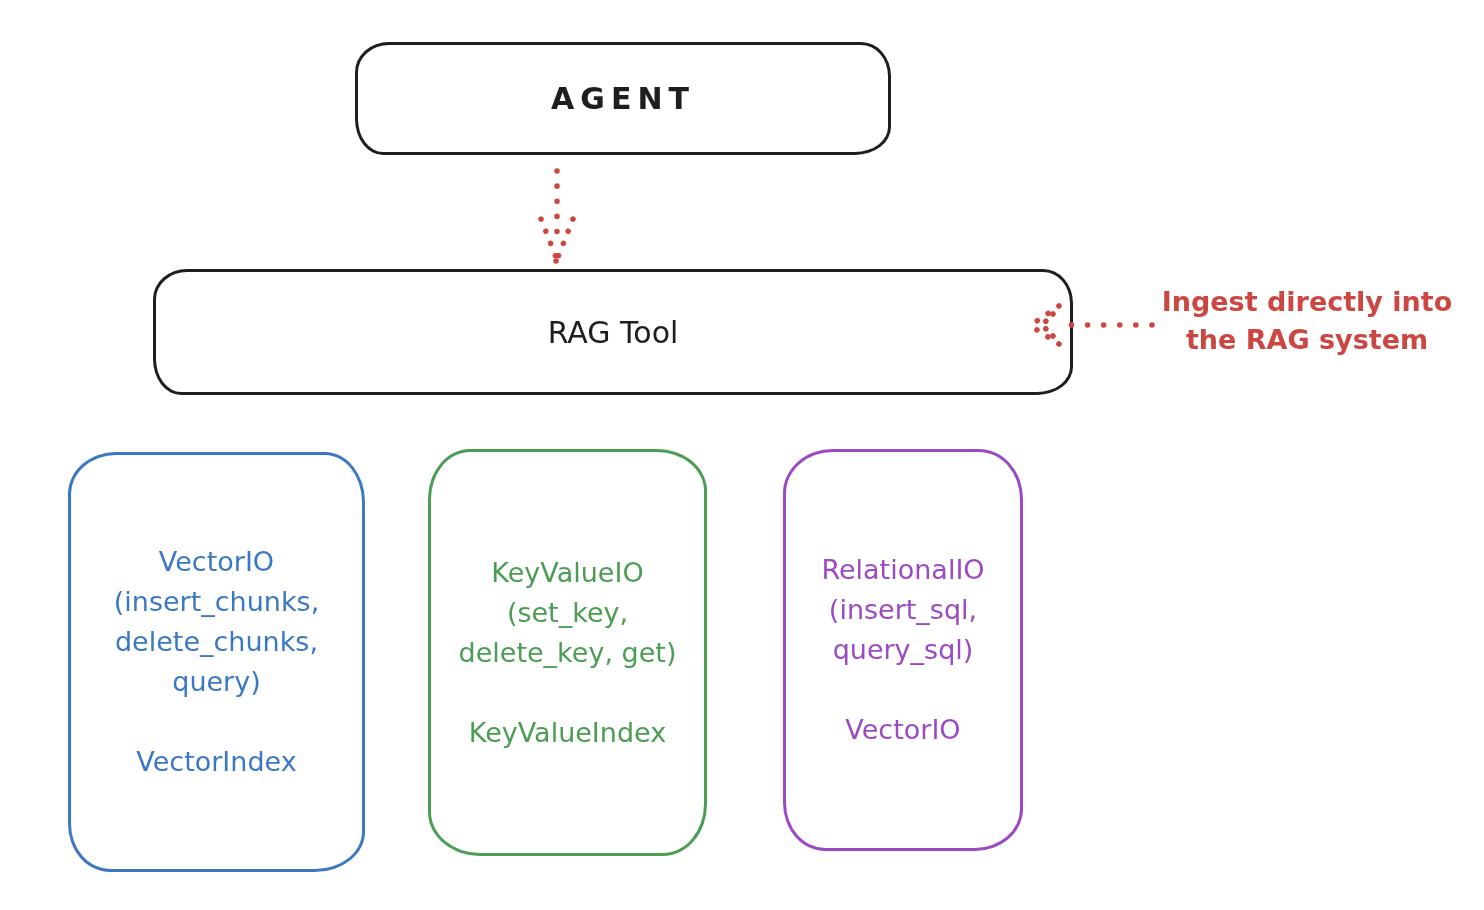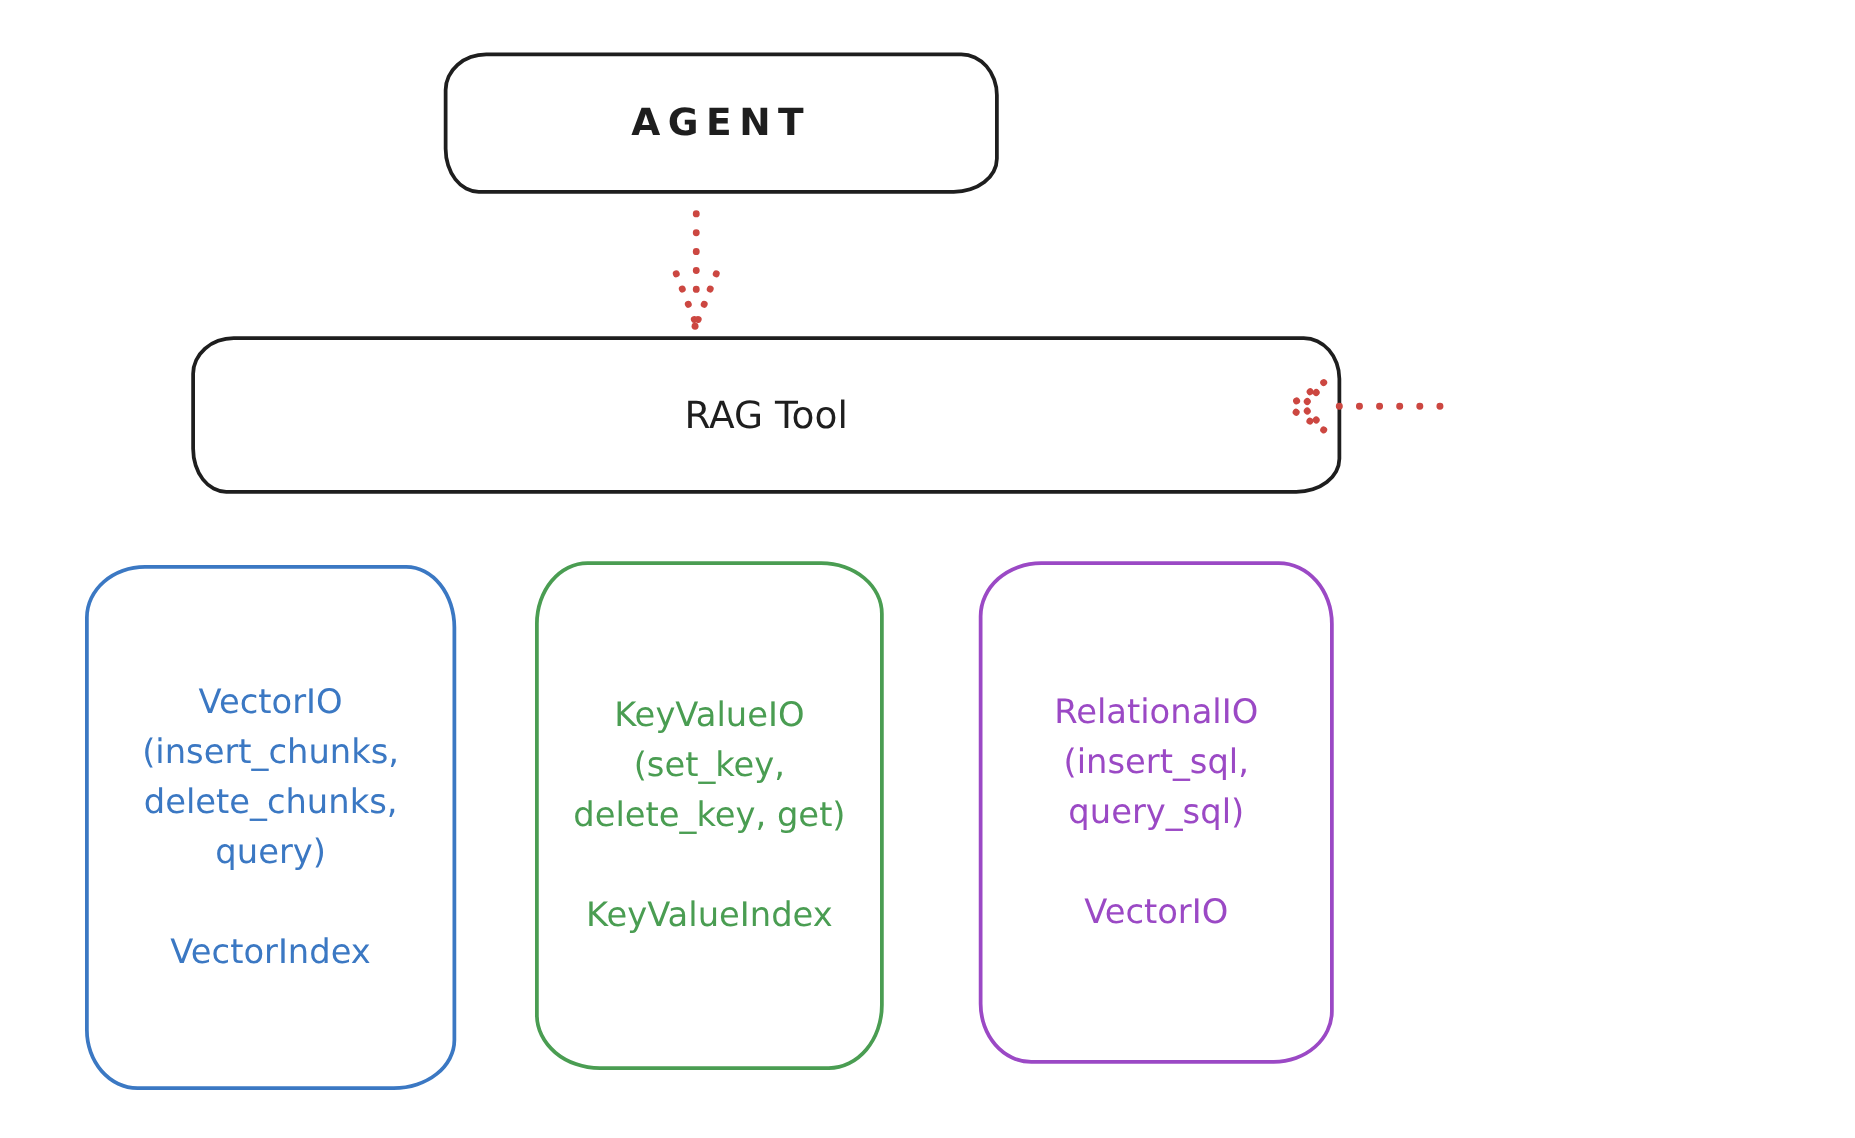--- a/index.html
+++ b/index.html
@@ -17,21 +17,21 @@
     display:flex;
     align-items:center;
     justify-content:center;
     text-align:center;
   }
   .sketch-border-dark{
     border:3.5px solid #1e1e1e;
     border-radius:34px 30px 36px 28px / 30px 34px 28px 36px;
   }
   .agent-node{
-    left:355px; top:42px; width:444px; height:113px;
+    left:355px; top:42px; width:536px; height:113px;
   }
   .agent-label{
     font-size:30px;
     font-weight:bold;
     letter-spacing:6px;
     color:#1e1e1e;
   }
   .rag-node{
     left:153px; top:269px; width:920px; height:126px;
   }
@@ -77,21 +77,21 @@
     border-radius:48px 40px 50px 42px / 42px 50px 40px 48px;
     color:#3b78c3;
   }
   .keyvalue-node{
     left:428px; top:449px; width:279px; height:407px;
     border:3.5px solid #4a9d52;
     border-radius:42px 50px 44px 52px / 50px 42px 52px 44px;
     color:#4a9d52;
   }
   .relational-node{
-    left:783px; top:449px; width:284px; height:402px;
+    left:783px; top:449px; width:240px; height:402px;
     border:3.5px solid #9b49c5;
     border-radius:50px 44px 48px 42px / 44px 50px 42px 48px;
     color:#9b49c5;
   }
   .arrows-layer{
     position:absolute;
     left:0; top:0; width:1484px; height:910px;
     pointer-events:none;
   }
 </style>
@@ -119,20 +119,22 @@
 
     <g stroke="#cc4741" stroke-width="5.5" stroke-linecap="round" fill="none">
       <path d="M1152 325 L1066 325" stroke-dasharray="0.1 16"></path>
       <path d="M1059 306 L1031 325" stroke-dasharray="0.1 13"></path>
       <path d="M1059 344 L1031 326" stroke-dasharray="0.1 13"></path>
       <path d="M1053 314 L1043 324" stroke-dasharray="0.1 10"></path>
       <path d="M1053 336 L1043 326" stroke-dasharray="0.1 10"></path>
     </g>
   </svg>
 
+  <div class="annotation">Ingest directly into
+the RAG system</div>
 
   <div class="node store-node keyvalue-node">
     <div class="inner">
       <div class="store-lines">KeyValueIO
 (set_key,
 delete_key, get)</div>
       <div class="store-index">KeyValueIndex</div>
     </div>
   </div>
 

